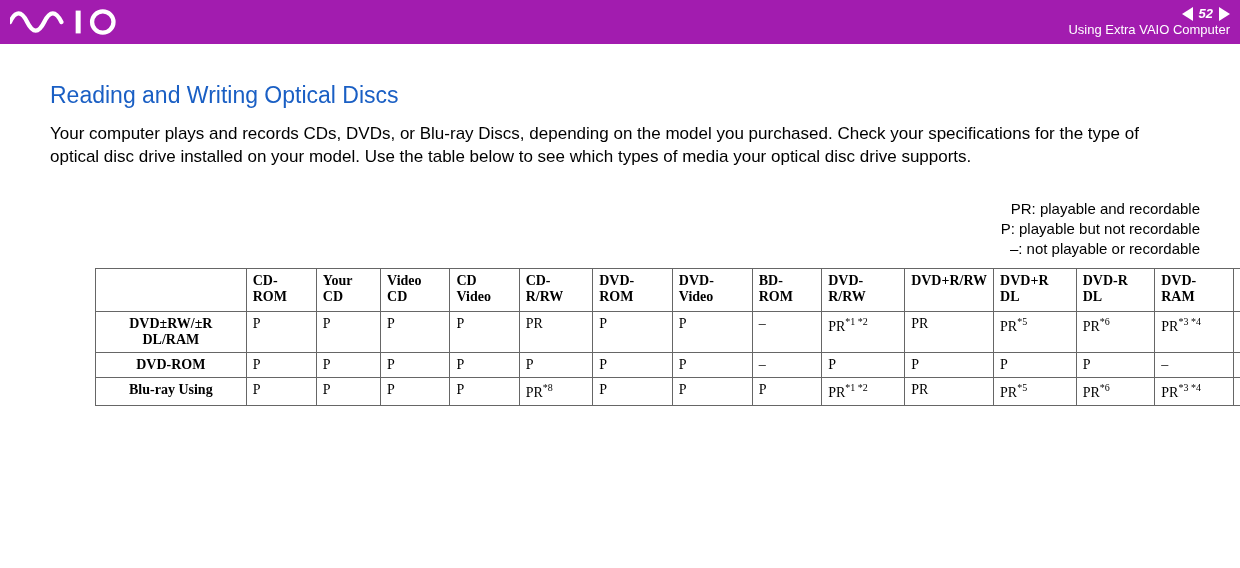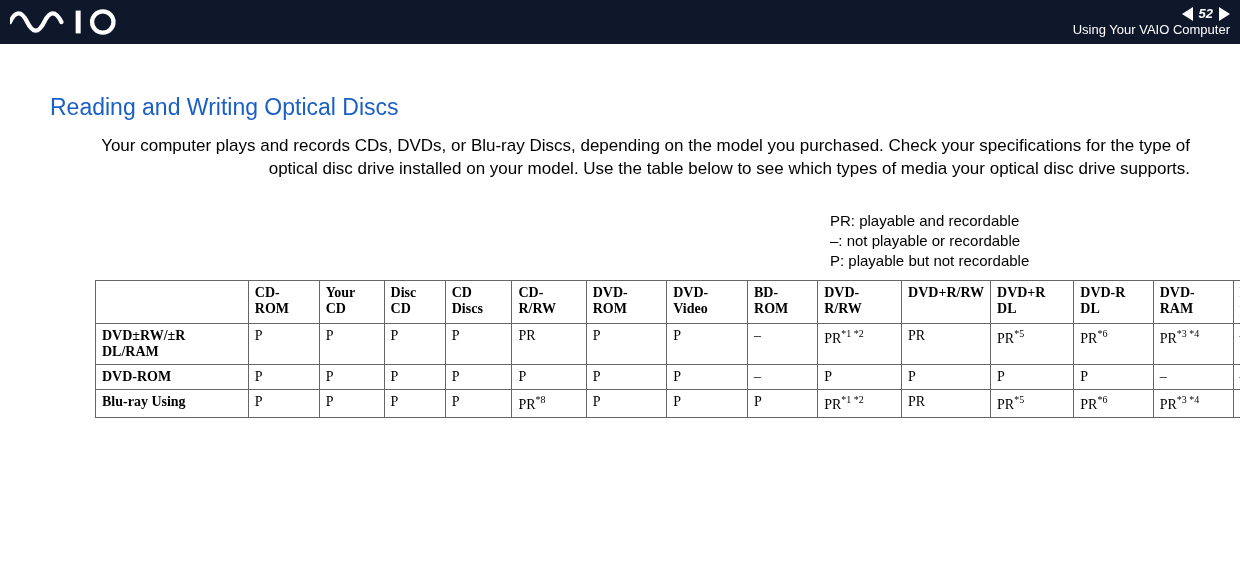--- a/index.html
+++ b/index.html
@@ -1,74 +1,74 @@
 <!DOCTYPE html>
 <html><head>
 <meta charset="utf-8">
 <style>
   html,body{margin:0;padding:0;background:#fff;font-family:Arial,Helvetica,sans-serif;color:#000;font-size:14px;}
-  .topbar{background:#0f172a;height:44px;width:100%;display:flex;align-items:center;justify-content:space-between;padding:0 10px;box-sizing:border-box;}
+  .topbar{background:#a21caf;height:44px;width:100%;display:flex;align-items:center;justify-content:space-between;padding:0 10px;box-sizing:border-box;}
   .logo{display:flex;align-items:center;gap:0;}
   .logo svg{height:26px;width:auto;}
   .topright{display:flex;flex-direction:column;align-items:flex-end;color:#fff;font-size:12px;line-height:1.2;}
   .navline{display:flex;align-items:center;gap:6px;font-style:italic;font-weight:bold;}
   .tri{width:0;height:0;border-top:7px solid transparent;border-bottom:7px solid transparent;}
   .tri.left{border-right:11px solid #fff;}
   .tri.right{border-left:11px solid #fff;}
   .pagenum{font-style:italic;font-weight:bold;font-size:13px;}
   .section-label{font-size:13px;color:#fff;}
-  .content{padding:50px 40px 0 50px;box-sizing:border-box;width:1240px;}
+  .content{padding:38px 40px 0 50px;box-sizing:border-box;width:1240px;}
   h1.sec-title{color:#1a5fc4;font-size:23px;font-weight:400;margin:0 0 14px 0;}
-  p.intro{font-size:17px;line-height:1.35;margin:0 0 30px 0;max-width:1140px;text-align:right;}
-  .legend{font-size:15px;line-height:1.35;margin:0 0 8px 0;margin-left:780px;}
+  p.intro{font-size:17px;line-height:1.35;margin:0 0 30px 0;max-width:1140px;}
+  .legend{font-size:15px;line-height:1.35;margin:0 0 8px 0;margin-left:780px;text-align:right;}
   table.disc{border-collapse:collapse;width:1228px;margin-left:45px;font-size:14px;font-family:Liberation Serif, serif;}
   table.disc th, table.disc td{border:1px solid #666;padding:4px 6px;vertical-align:top;text-align:left;font-weight:normal;}
   table.disc th{font-weight:bold;}
-  table.disc td.row-head{font-weight:bold;}
+  table.disc td.row-head{font-weight:bold;text-align:center;}
   sup{font-size:10px;}
 </style>
 </head>
 <body>
 
 <div class="topbar">
   <div class="logo">
     <svg viewBox="0 0 170 36" width="140" height="30">
       <path d="M0 18 Q12 -6 24 18 Q36 42 48 18 Q60 -6 72 18" stroke="#fff" stroke-width="6" fill="none" stroke-linecap="round"></path>
       <rect x="92" y="2" width="7" height="32" fill="#fff"></rect>
       <circle cx="130" cy="18" r="15" stroke="#fff" stroke-width="6" fill="none"></circle>
     </svg>
   </div>
   <div class="topright">
     <div class="navline">
       <span class="tri left"></span>
       <span class="pagenum">52</span>
       <span class="tri right"></span>
     </div>
-    <div class="section-label">Using Your VAIO Computer</div>
+    <div class="section-label">Using Extra VAIO Computer</div>
   </div>
 </div>
 
 <div class="content">
   <h1 class="sec-title">Reading and Writing Optical Discs</h1>
   <p class="intro">Your computer plays and records CDs, DVDs, or Blu-ray Discs, depending on the model you purchased. Check your specifications for the type of optical disc drive installed on your model. Use the table below to see which types of media your optical disc drive supports.</p>
 
   <div class="legend">
     <div>PR: playable and recordable</div>
+    <div>P: playable but not recordable</div>
     <div>–: not playable or recordable</div>
-    <div>P: playable but not recordable</div>
   </div>
 
   <table class="disc">
     <tbody>
         <tr>
       <th></th>
       <th>CD-ROM</th>
       <th>Your CD</th>
-      <th>Disc CD</th>
-      <th>CD Discs</th>
+      <th>Video CD</th>
+      <th>CD Video</th>
       <th>CD-R/RW</th>
       <th>DVD-ROM</th>
       <th>DVD-Video</th>
       <th>BD-ROM</th>
       <th>DVD-R/RW</th>
       <th>DVD+R/RW</th>
       <th>DVD+R DL</th>
       <th>DVD-R DL</th>
       <th>DVD-RAM</th>
       <th><span>BD-R</span><sup>*9</sup><span>/RE</span><sup>*9</sup></th>

